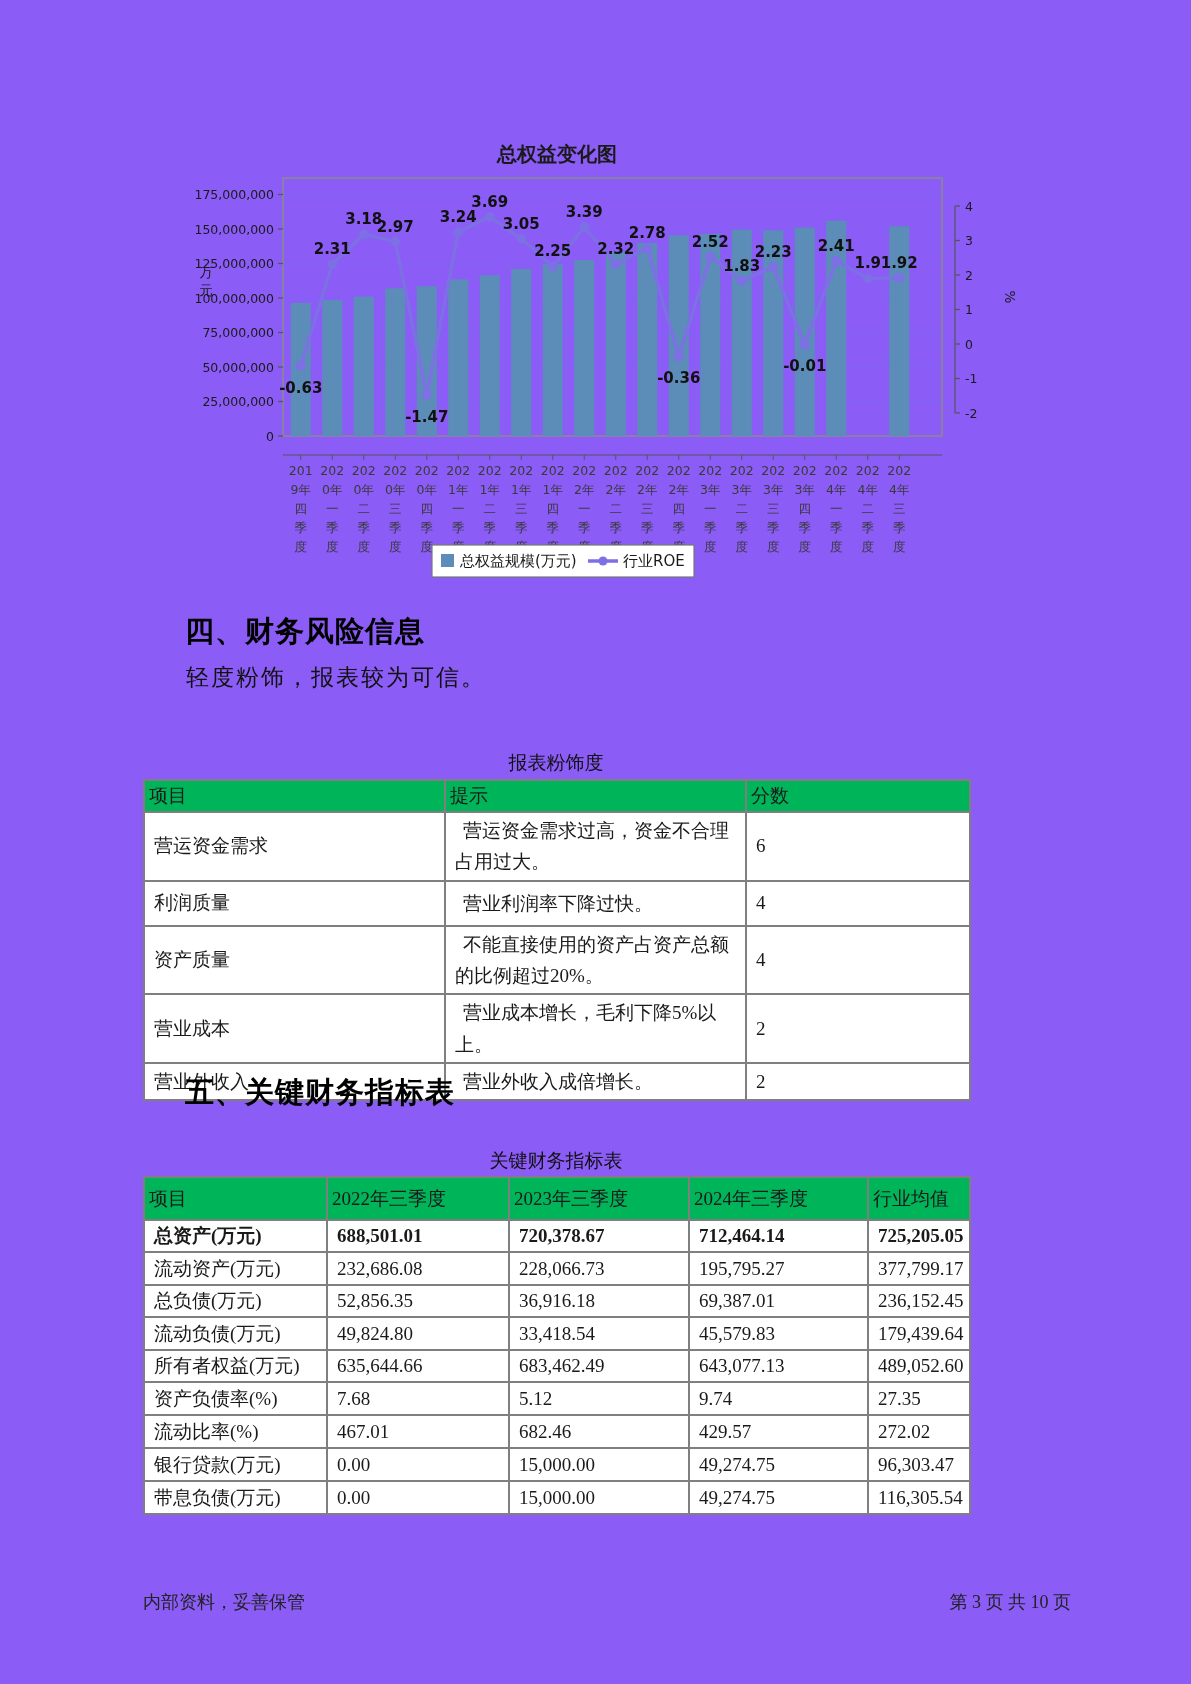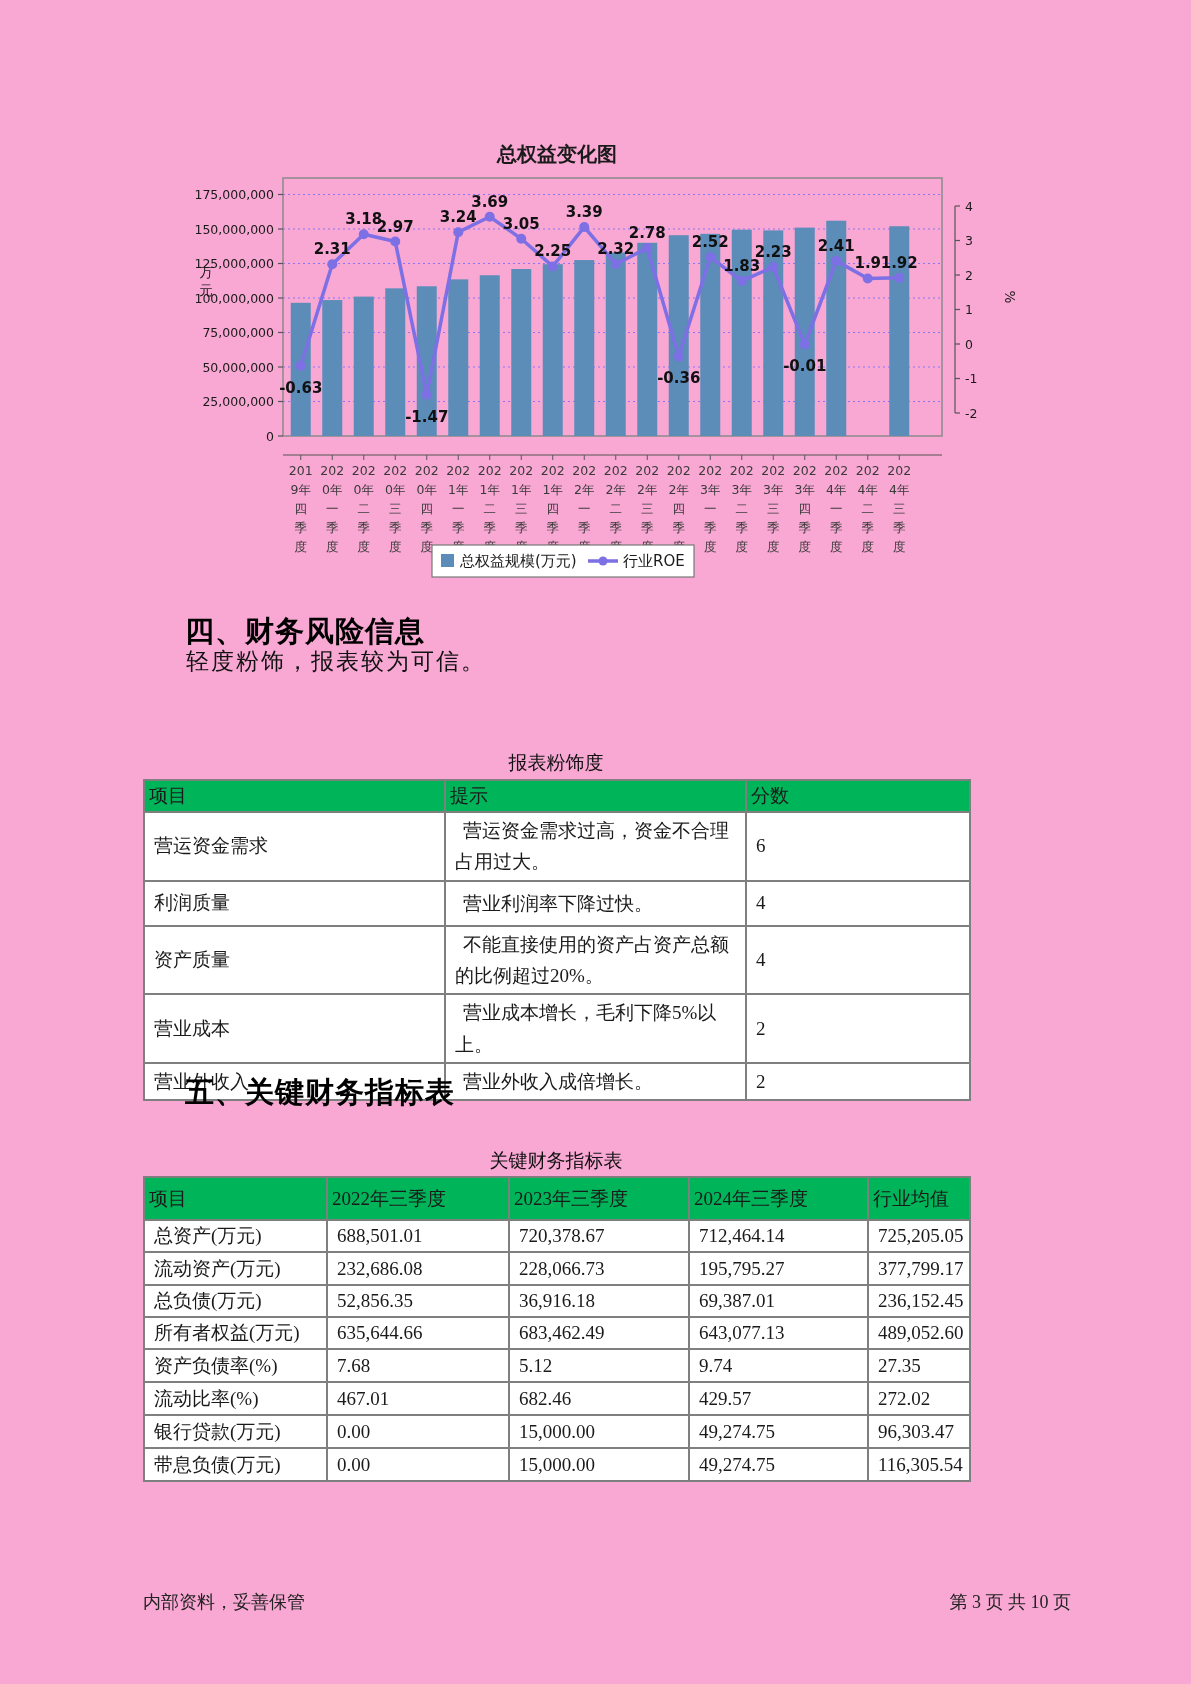--- a/index.html
+++ b/index.html
@@ -1,16 +1,16 @@
 <!DOCTYPE html>
 <html><head>
 <meta charset="utf-8">
 <style>
   html,body{margin:0;padding:0;background:#fff;}
-  #page{position:relative;width:1191px;height:1684px;background:#f9a8d4;overflow:hidden;
+  #page{position:relative;width:1191px;height:1684px;background:#8b5cf6;overflow:hidden;
         font-family:"Liberation Serif","DejaVu Serif",serif;color:#1a1a1a;}
   .abs{position:absolute;}
   .h-sec{font-family:"Liberation Sans","DejaVu Sans",sans-serif;font-weight:bold;
          font-size:29px;color:#000;letter-spacing:1px;}
   .para{font-size:23px;letter-spacing:2px;color:#111;}
   .tcaption{width:826px;text-align:center;font-size:19px;color:#111;}
   .dtable{border-collapse:collapse;table-layout:fixed;width:826px;
           font-family:"Liberation Serif","DejaVu Serif",serif;font-size:19px;color:#1a1a1a;}
   .dtable th{background:#00B45A;font-weight:normal;text-align:left;
              border:2px solid #7f7f7f;padding:2px 4px;}
@@ -253,21 +253,21 @@
       <rect x="272" y="420" width="262" height="32" fill="#fff" stroke="#777" stroke-width="1.2"></rect>
       <rect x="281" y="429" width="13" height="13" fill="#5B8DB8"></rect>
       <text x="300" y="441" fill="#1a1a1a" font-size="15">总权益规模(万元)</text>
       <line x1="428" y1="436" x2="458" y2="436" stroke="#7D6FE4" stroke-width="3.5"></line>
       <circle cx="443" cy="436" r="4.5" fill="#7D6FE4"></circle>
       <text x="463" y="441" fill="#1a1a1a" font-size="15">行业ROE</text>
     </svg>
 
   <div class="abs h-sec" style="left:185px;top:612px;">四、财务风险信息</div>
 
-  <div class="abs para" style="left:186px;top:646px;">轻度粉饰，报表较为可信。</div>
+  <div class="abs para" style="left:186px;top:662px;">轻度粉饰，报表较为可信。</div>
 
   <div class="abs tcaption" style="left:143px;top:750px;">报表粉饰度</div>
 
   <div class="abs" style="left:143px;top:779px;">
     <table id="fenshi-table" class="dtable">
         <colgroup>
           <col style="width: 301px;">
           <col style="width: 301px;">
           <col style="width: 224px;">
         </colgroup>
@@ -324,41 +324,48 @@
         <thead>
           <tr style="height: 43px;">
             <th>项目</th>
             <th>2022年三季度</th>
             <th>2023年三季度</th>
             <th>2024年三季度</th>
             <th>行业均值</th>
           </tr>
         </thead>
         <tbody>
-          <tr style="height: 16px;">
+          <tr style="height: 16px; font-weight: bold;">
             <td>总资产(万元)</td>
             <td>688,501.01</td>
             <td>720,378.67</td>
             <td>712,464.14</td>
             <td>725,205.05</td>
           </tr>
           <tr style="height: 33px;">
             <td>流动资产(万元)</td>
             <td>232,686.08</td>
             <td>228,066.73</td>
             <td>195,795.27</td>
             <td>377,799.17</td>
           </tr>
           <tr style="height: 22px;">
             <td>总负债(万元)</td>
             <td>52,856.35</td>
             <td>36,916.18</td>
             <td>69,387.01</td>
             <td>236,152.45</td>
           </tr>
+          <tr style="height: 33px;">
+            <td>流动负债(万元)</td>
+            <td>49,824.80</td>
+            <td>33,418.54</td>
+            <td>45,579.83</td>
+            <td>179,439.64</td>
+          </tr>
           <tr style="height: 18px; padding-left: 12px;">
             <td>所有者权益(万元)</td>
             <td>635,644.66</td>
             <td>683,462.49</td>
             <td>643,077.13</td>
             <td>489,052.60</td>
           </tr>
           <tr style="height: 33px;">
             <td>资产负债率(%)</td>
             <td>7.68</td>

